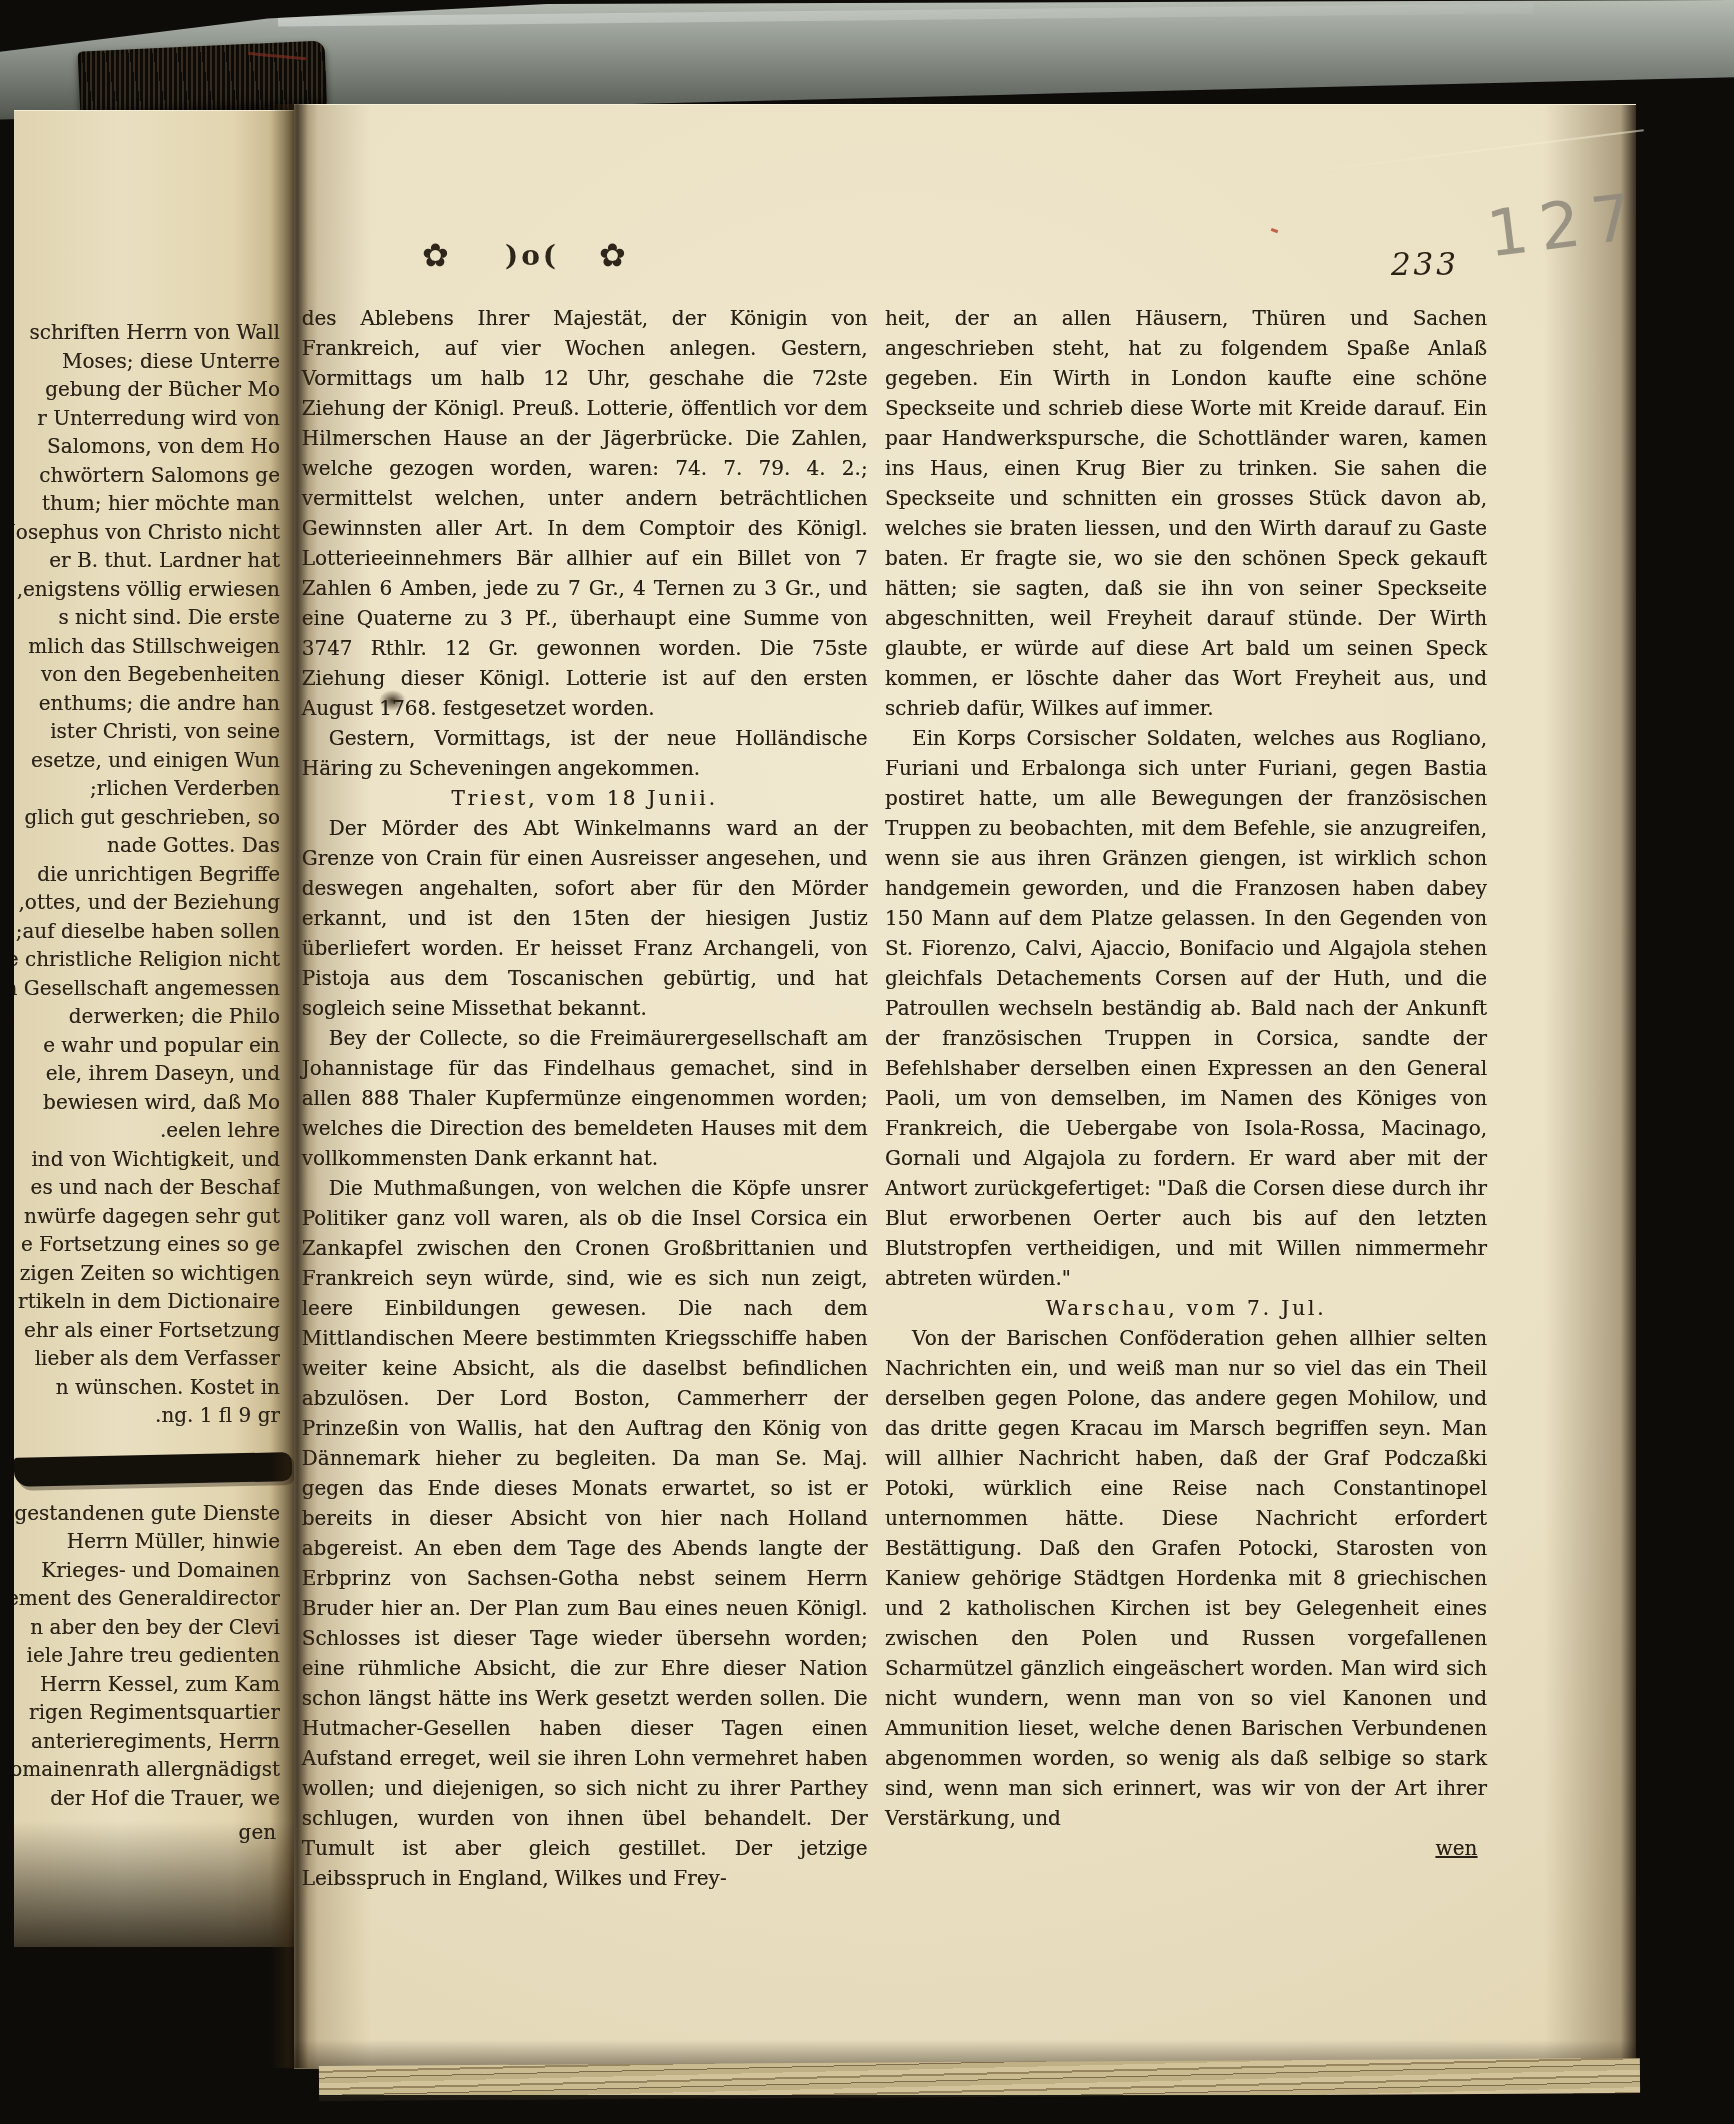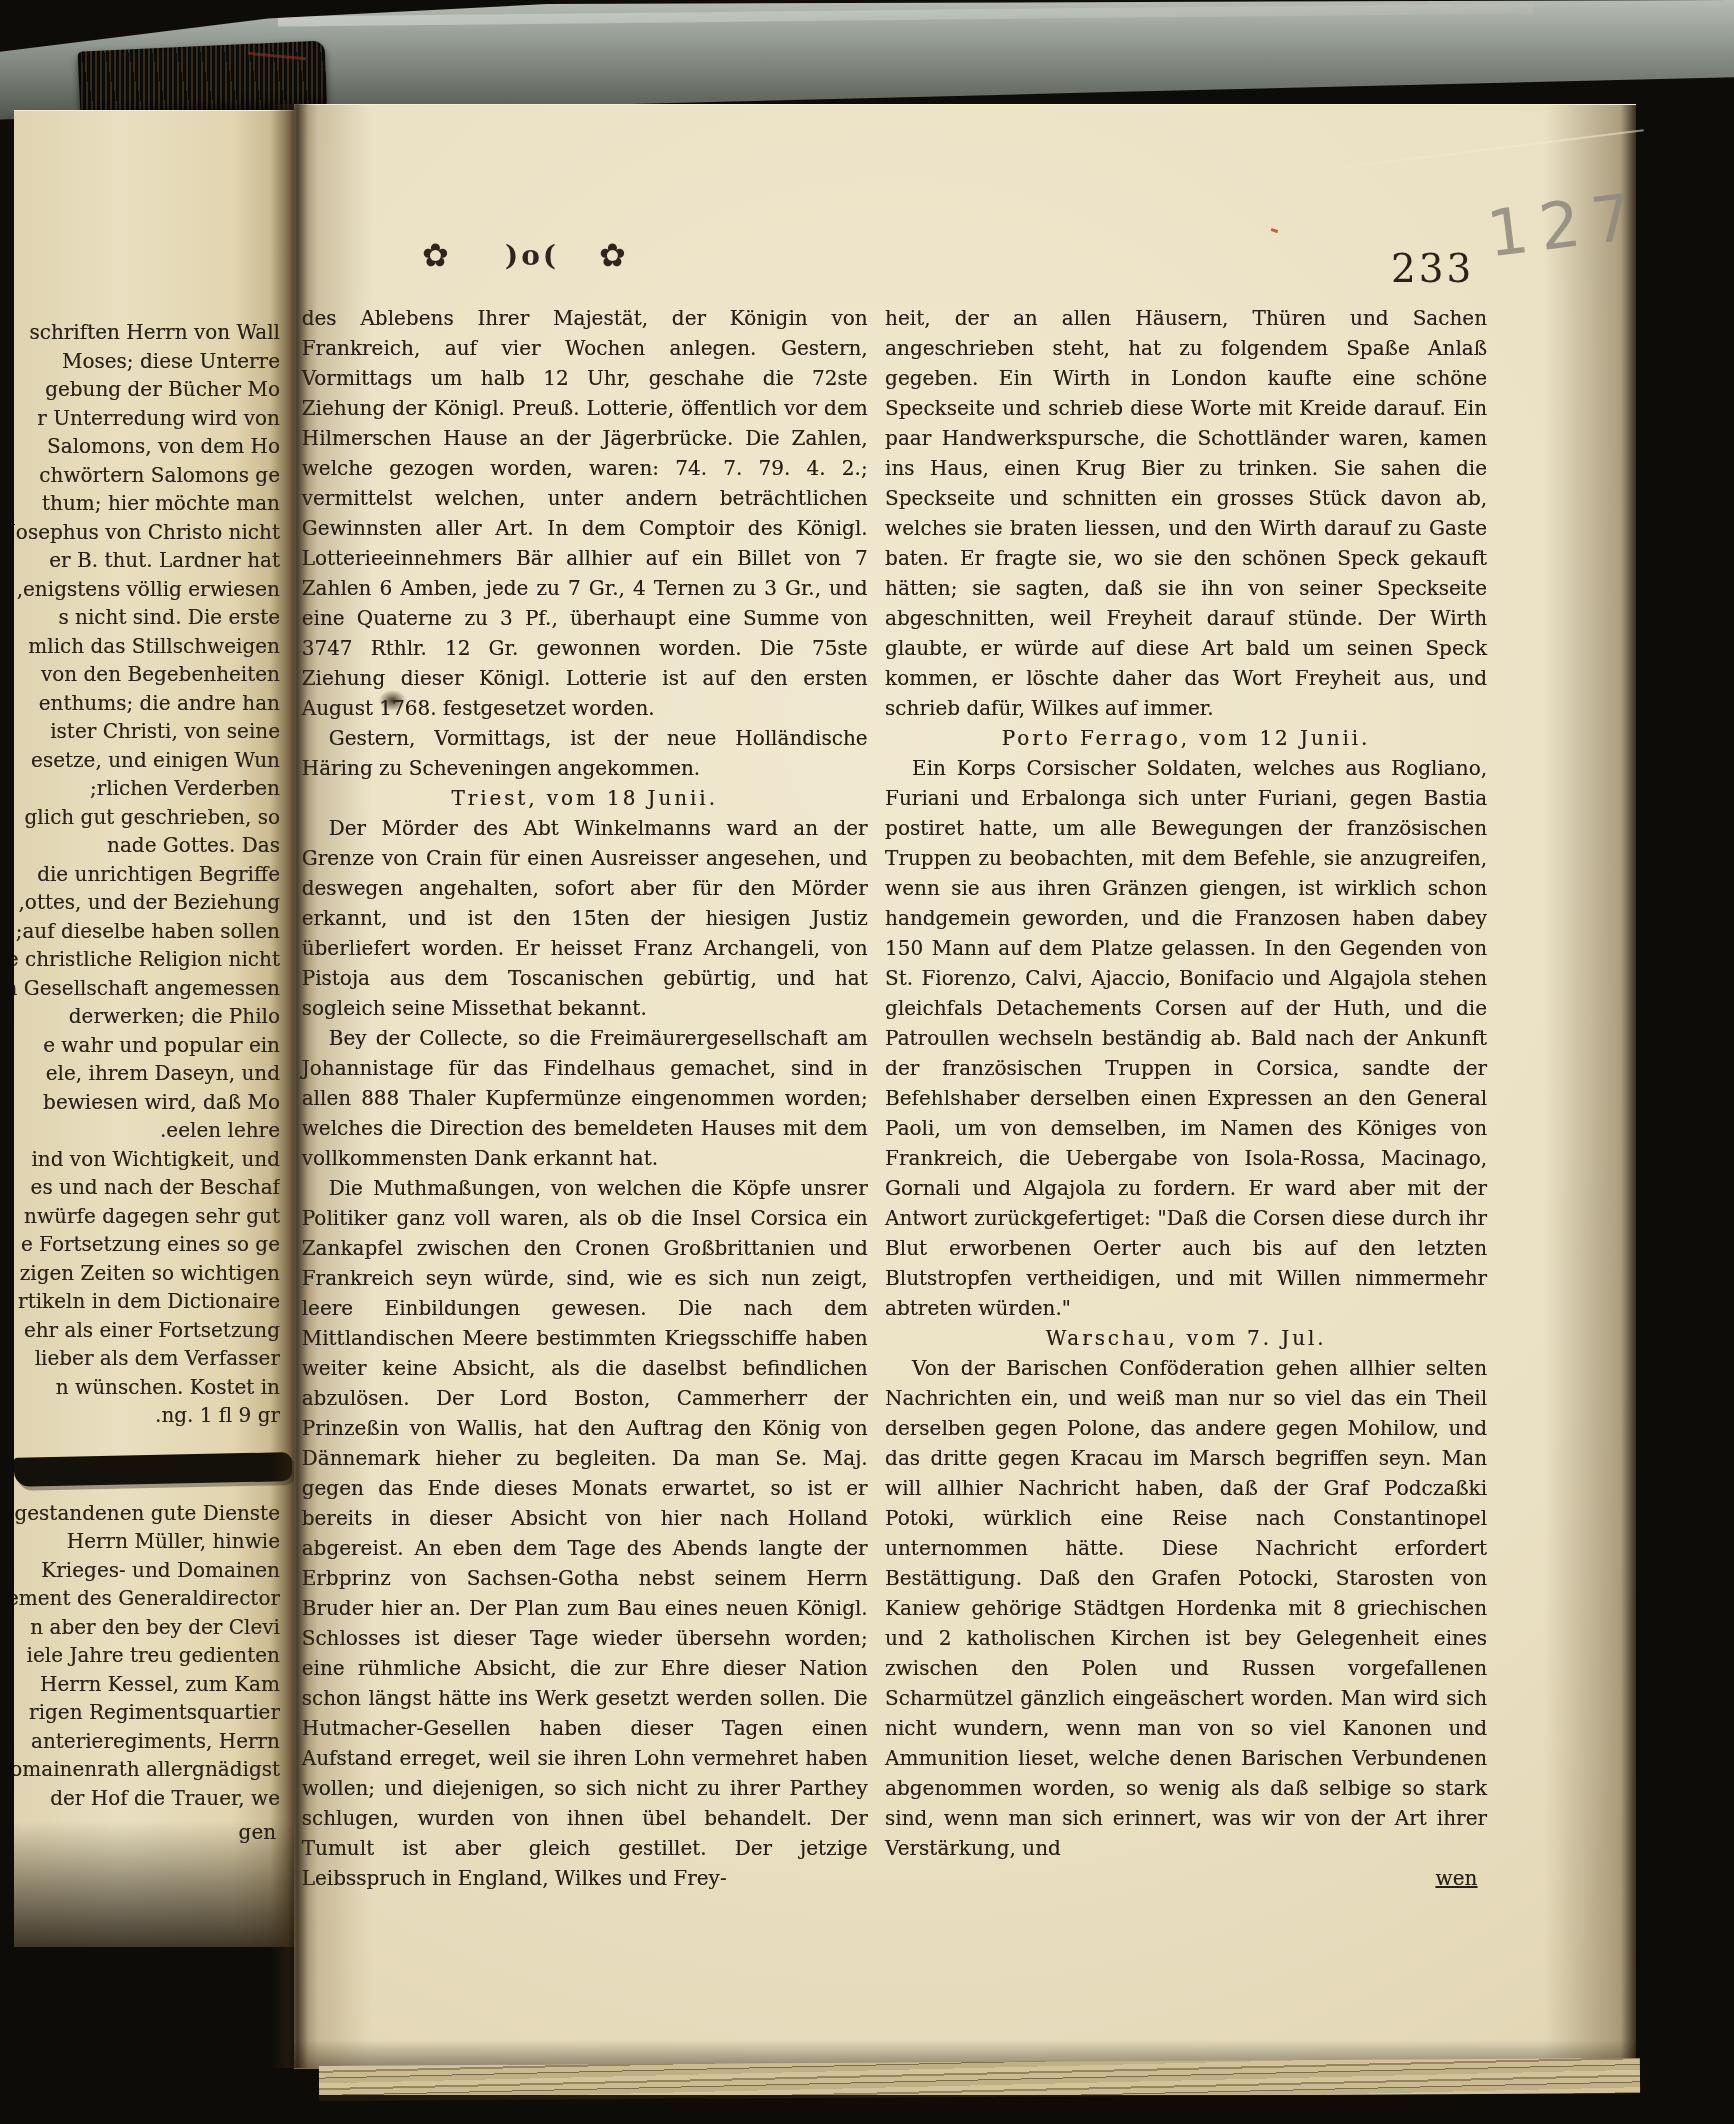--- a/index.html
+++ b/index.html
@@ -58,21 +58,21 @@
   .edge-line{position:absolute;left:994px;top:46px;width:357px;height:1.9px;
     background:linear-gradient(90deg,rgba(248,240,215,0),rgba(248,240,215,.55));
     transform:rotate(-7deg);}
 
   
   .fleuron{position:absolute;font-family:"DejaVu Sans",sans-serif;font-size:32px;color:#2e261a;}
   .fleuron.f1{left:128px;top:131px;}
   .fleuron.f2{left:305px;top:131px;}
   .colophon{position:absolute;left:211px;top:134px;font-size:28px;font-weight:bold;
     letter-spacing:2.9px;color:#2e261a;}
-  .pagenum{position:absolute;left:1097px;top:141px;font-size:39px;letter-spacing:2.9px;color:#2a2216;}
+  .pagenum{position:absolute;left:1097px;top:141px;font-size:31px;letter-spacing:2.9px;color:#2a2216;font-style:italic;}
   .handwritten{position:absolute;left:1193px;top:83px;font-size:64px;letter-spacing:11.6px;
     color:#8f897c;font-family:"DejaVu Sans",sans-serif;transform:rotate(-7deg);opacity:.85;}
   .red-speck{position:absolute;left:977px;top:124px;width:6.8px;height:2.9px;background:#b5402c;
     transform:rotate(20deg);opacity:.8;}
 
   
   .cols{position:absolute;left:7.7px;top:198px;width:1190px;display:flex;gap:17.4px;
     color:#271f14;font-size:20px;line-height:30px;
     text-shadow:0 0 0.5px rgba(39,31,20,.6);}
   .col1{width:566px;}
@@ -185,21 +185,20 @@
         <div class="para-cont">des Ablebens Ihrer Majestät, der Königin von Frankreich, auf vier Wochen anlegen.  Gestern, Vormittags um halb 12 Uhr, geschahe die 72ste Ziehung der Königl. Preuß. Lotterie, öffentlich vor dem Hilmerschen Hause an der Jägerbrücke.  Die Zahlen, welche gezogen worden, waren: 74. 7. 79. 4. 2.; vermittelst welchen, unter andern beträchtlichen Gewinnsten aller Art.  In dem Comptoir des Königl. Lotterieeinnehmers Bär allhier auf ein Billet von 7 Zahlen 6 Amben, jede zu 7 Gr., 4 Ternen zu 3 Gr., und eine Quaterne zu 3 Pf., überhaupt eine Summe von 3747 Rthlr. 12 Gr. gewonnen worden.  Die 75ste Ziehung dieser Königl. Lotterie ist auf den ersten August 1768. festgesetzet worden.</div>
         <div class="para">Gestern, Vormittags, ist der neue Holländische Häring zu Scheveningen angekommen.</div>
         <div class="heading">Triest, vom 18 Junii.</div>
         <div class="para">Der Mörder des Abt Winkelmanns ward an der Grenze von Crain für einen Ausreisser angesehen, und deswegen angehalten, sofort aber für den Mörder erkannt, und ist den 15ten der hiesigen Justiz überliefert worden.  Er heisset Franz Archangeli, von Pistoja aus dem Toscanischen gebürtig, und hat sogleich seine Missethat bekannt.</div>
         <div class="para">Bey der Collecte, so die Freimäurergesellschaft am Johannistage für das Findelhaus gemachet, sind in allen 888 Thaler Kupfermünze eingenommen worden; welches die Direction des bemeldeten Hauses mit dem vollkommensten Dank erkannt hat.</div>
         <div class="para">Die Muthmaßungen, von welchen die Köpfe unsrer Politiker ganz voll waren, als ob die Insel Corsica ein Zankapfel zwischen den Cronen Großbrittanien und Frankreich seyn würde, sind, wie es sich nun zeigt, leere Einbildungen gewesen.  Die nach dem Mittlandischen Meere bestimmten Kriegsschiffe haben weiter keine Absicht, als die daselbst befindlichen abzulösen.  Der Lord Boston, Cammerherr der Prinzeßin von Wallis, hat den Auftrag den König von Dännemark hieher zu begleiten.  Da man Se. Maj. gegen das Ende dieses Monats erwartet, so ist er bereits in dieser Absicht von hier nach Holland abgereist.  An eben dem Tage des Abends langte der Erbprinz von Sachsen-Gotha nebst seinem Herrn Bruder hier an.  Der Plan zum Bau eines neuen Königl. Schlosses ist dieser Tage wieder übersehn worden; eine rühmliche Absicht, die zur Ehre dieser Nation schon längst hätte ins Werk gesetzt werden sollen.  Die Hutmacher-Gesellen haben dieser Tagen einen Aufstand erreget, weil sie ihren Lohn vermehret haben wollen; und diejenigen, so sich nicht zu ihrer Parthey schlugen, wurden von ihnen übel behandelt.  Der Tumult ist aber gleich gestillet.  Der jetzige Leibsspruch in England, Wilkes und Frey-</div>
       </div>
     <div class="col2">
       <div>
           <div class="para-cont">heit, der an allen Häusern, Thüren und Sachen angeschrieben steht, hat zu folgendem Spaße Anlaß gegeben.  Ein Wirth in London kaufte eine schöne Speckseite und schrieb diese Worte mit Kreide darauf. Ein paar Handwerkspursche, die Schottländer waren, kamen ins Haus, einen Krug Bier zu trinken.  Sie sahen die Speckseite und schnitten ein grosses Stück davon ab, welches sie braten liessen, und den Wirth darauf zu Gaste baten.  Er fragte sie, wo sie den schönen Speck gekauft hätten; sie sagten, daß sie ihn von seiner Speckseite abgeschnitten, weil Freyheit darauf stünde.  Der Wirth glaubte, er würde auf diese Art bald um seinen Speck kommen, er löschte daher das Wort Freyheit aus, und schrieb dafür, Wilkes auf immer.</div>
-          <div class="heading">Porto Ferrago, vom 12 Junii.</div>
           <div class="para">Ein Korps Corsischer Soldaten, welches aus Rogliano, Furiani und Erbalonga sich unter Furiani, gegen Bastia postiret hatte, um alle Bewegungen der französischen Truppen zu beobachten, mit dem Befehle, sie anzugreifen, wenn sie aus ihren Gränzen giengen, ist wirklich schon handgemein geworden, und die Franzosen haben dabey 150 Mann auf dem Platze gelassen. In den Gegenden von St. Fiorenzo, Calvi, Ajaccio, Bonifacio und Algajola stehen gleichfals Detachements Corsen auf der Huth, und die Patroullen wechseln beständig ab.  Bald nach der Ankunft der französischen Truppen in Corsica, sandte der Befehlshaber derselben einen Expressen an den General Paoli, um von demselben, im Namen des Königes von Frankreich, die Uebergabe von Isola-Rossa, Macinago, Gornali und Algajola zu fordern.  Er ward aber mit der Antwort zurückgefertiget: "Daß die Corsen diese durch ihr Blut erworbenen Oerter auch bis auf den letzten Blutstropfen vertheidigen, und mit Willen nimmermehr abtreten würden."</div>
           <div class="heading">Warschau, vom 7. Jul.</div>
           <div class="para">Von der Barischen Conföderation gehen allhier selten Nachrichten ein, und weiß man nur so viel das ein Theil derselben gegen Polone, das andere gegen Mohilow, und das dritte gegen Kracau im Marsch begriffen seyn.  Man will allhier Nachricht haben, daß der Graf Podczaßki Potoki, würklich eine Reise nach Constantinopel unternommen hätte.  Diese Nachricht erfordert Bestättigung.  Daß den Grafen Potocki, Starosten von Kaniew gehörige Städtgen Hordenka mit 8 griechischen und 2 katholischen Kirchen ist bey Gelegenheit eines zwischen den Polen und Russen vorgefallenen Scharmützel gänzlich eingeäschert worden.  Man wird sich nicht wundern, wenn man von so viel Kanonen und Ammunition lieset, welche denen Barischen Verbundenen abgenommen worden, so wenig als daß selbige so stark sind, wenn man sich erinnert, was wir von der Art ihrer Verstärkung, und</div>
         </div>
       <div class="catchword">wen</div>
     </div>
   </div>
 </div>
 
 <div class="gutter"></div>

